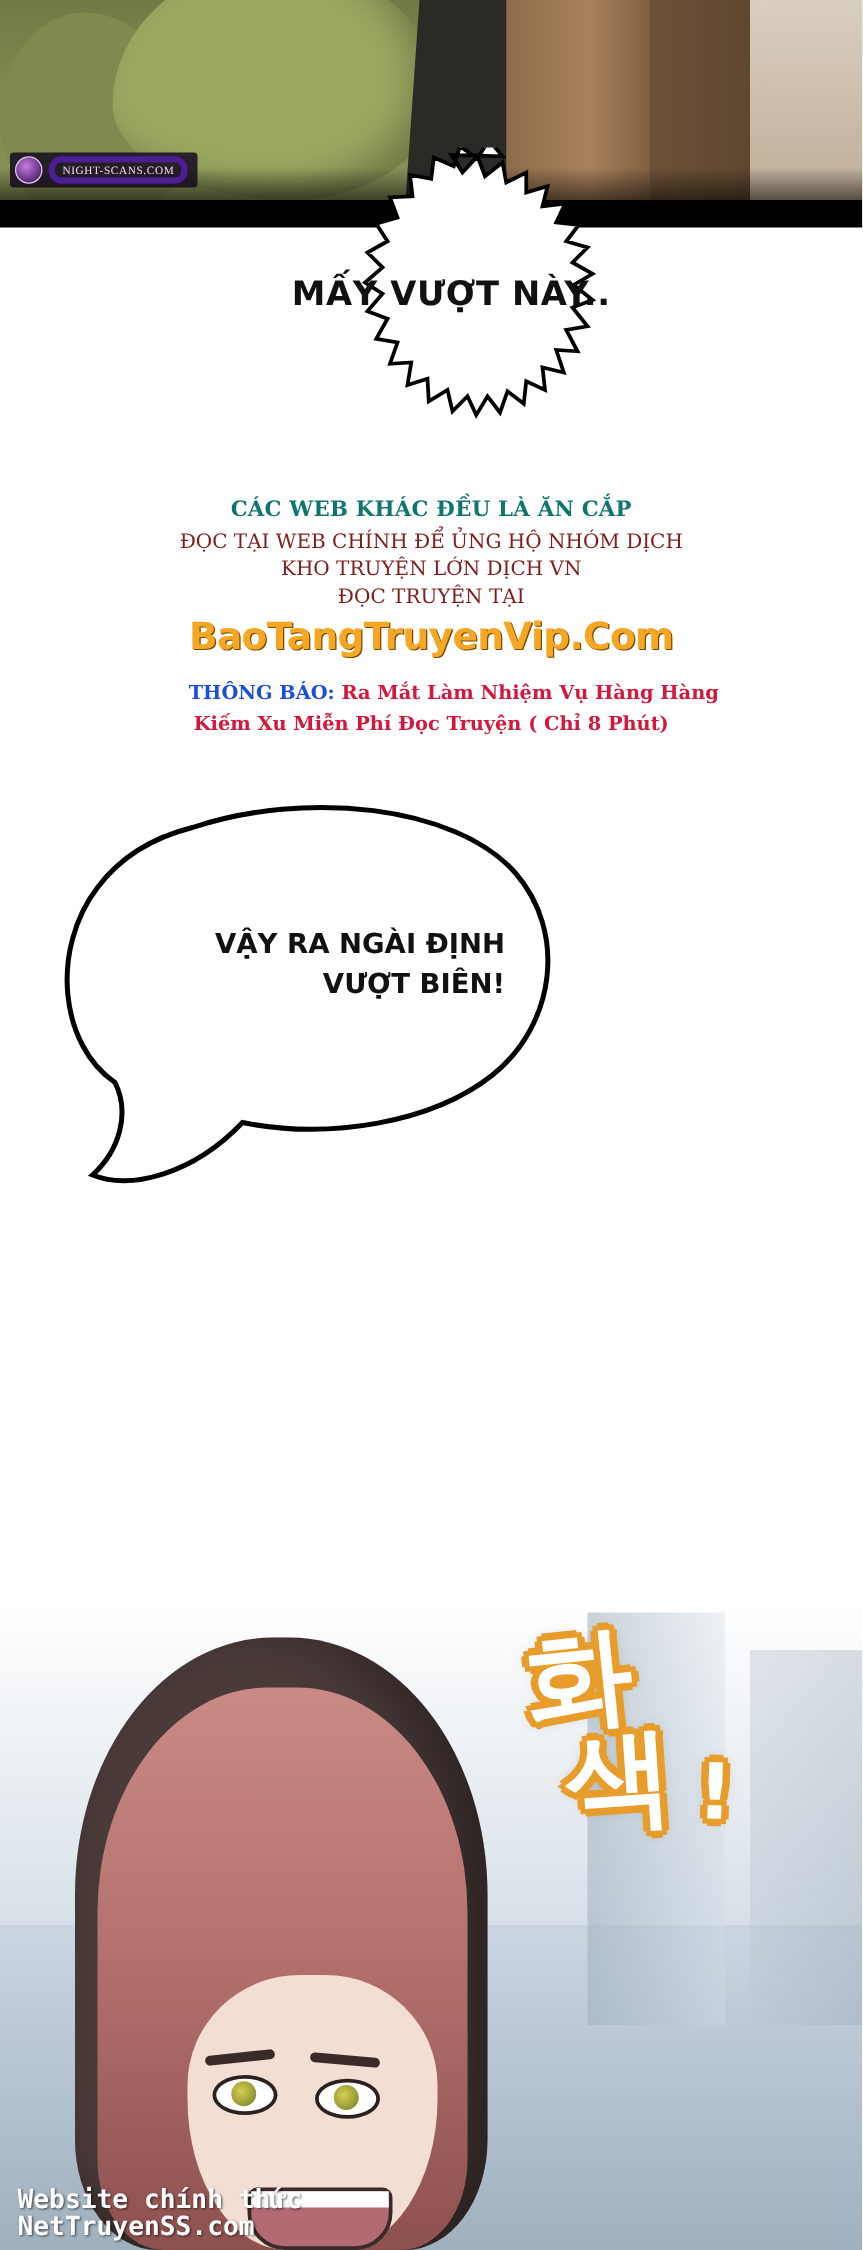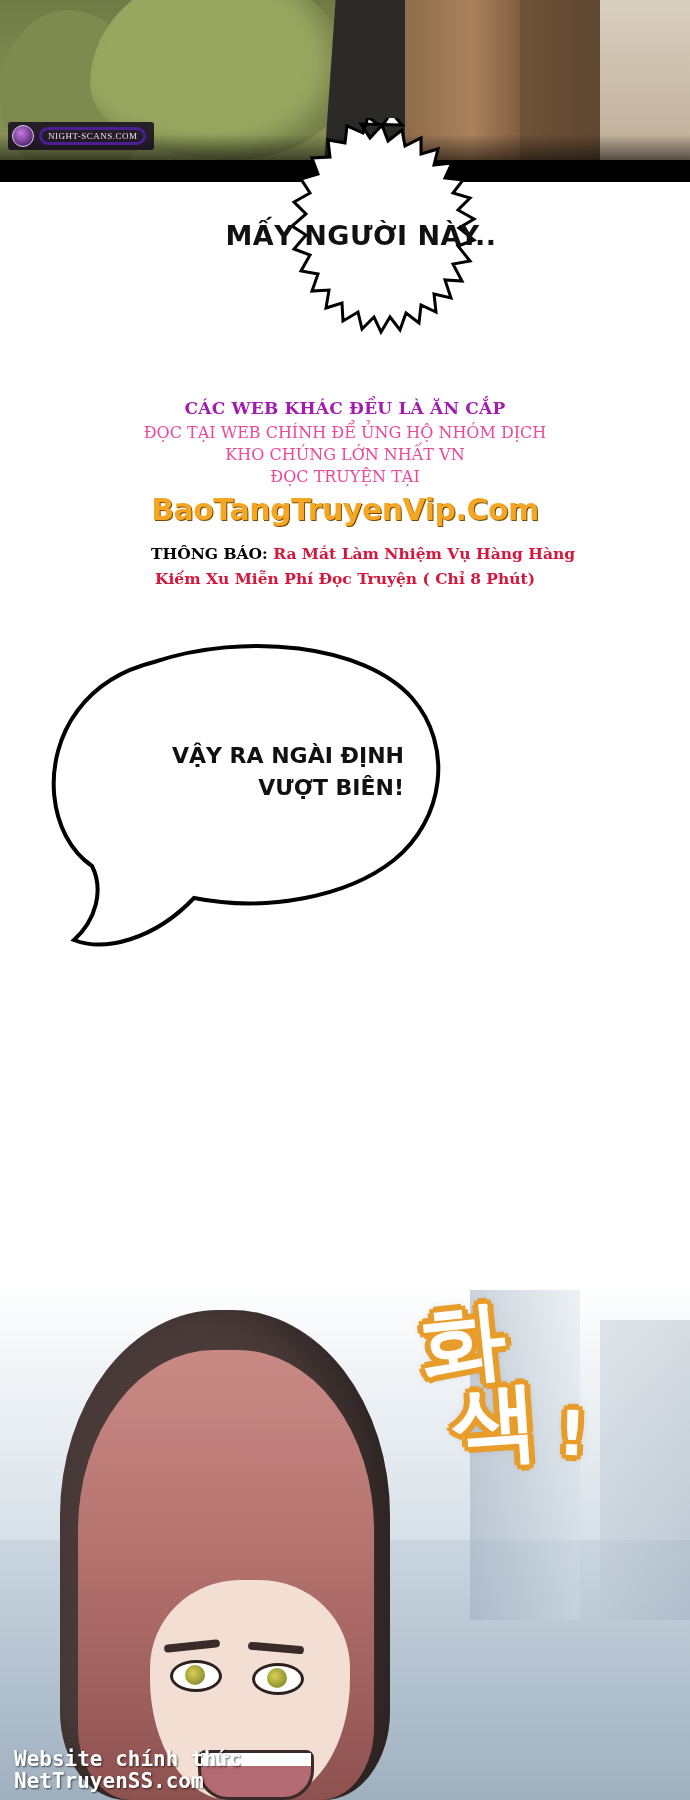--- a/index.html
+++ b/index.html
@@ -88,21 +88,21 @@
     width: 20px; height: 20px;
     border-radius: 50%;
     background: radial-gradient(circle at 40% 35%, #c77be0, #5b2a7a 70%);
     border: 1px solid #e5c9f2;
   }
   .watermark .wm-text {
     color: #f2d9ff;
     font-size: 9px;
     letter-spacing: .5px;
     font-family: "Liberation Serif", serif;
-    border: 3px solid #4c1d95;
+    border: 5px solid #4c1d95;
     border-radius: 10px;
     padding: 1px 6px;
     white-space: nowrap;
   }
 
   
   .black-band {
     position: absolute;
     left: 0; top: 160px;
     width: 690px; height: 22px;
@@ -135,48 +135,48 @@
   .ad-block {
     position: absolute;
     left: 0; top: 398px;
     width: 690px;
     text-align: center;
   }
   .ad-line1 {
     font-family: "DejaVu Serif", serif;
     font-weight: 700;
     font-size: 17px;
-    color: #a21caf;
+    color: #0f766e;
     letter-spacing: .2px;
     margin-bottom: 4px;
   }
   .ad-line2, .ad-line3, .ad-line4 {
     font-family: "DejaVu Serif", serif;
     font-size: 16px;
-    color: #ec4899;
+    color: #7f1d1d;
     line-height: 22px;
   }
   .ad-site {
     margin-top: 4px;
     font-family: "DejaVu Sans", sans-serif;
     font-weight: 700;
     font-size: 30px;
     color: #f5a623;
     letter-spacing: -0.5px;
     text-shadow: 1px 1px 0 #7a4a00;
   }
   .ad-notice {
     margin-top: 14px;
     font-family: "DejaVu Serif", serif;
     font-weight: 700;
     font-size: 15.5px;
     color: #d4183d;
     line-height: 25px;
   }
-  .ad-notice .lbl { color: #000000; margin-left: 36px; }
+  .ad-notice .lbl { color: #1d4ed8; margin-left: 36px; }
 
   
   .bubble-2 {
     position: absolute;
     left: 34px; top: 640px;
     width: 420px; height: 330px;
   }
   .bubble-2 .txt {
     position: absolute;
     left: 60px; top: 100px;
@@ -354,27 +354,27 @@
     <div class="wm-logo"></div>
     <div class="wm-text">NIGHT-SCANS.COM</div>
   </div>
 
   <div class="bubble-spiky">
     <svg width="350" height="235" viewBox="0 0 350 235" aria-hidden="true">
       <path fill="#ffffff" stroke="#000000" stroke-width="3" d="
         M175 6 l9 14 12 -13 6 16 14 -11 3 16 16 -8 0 16 17 -5 -4 16 18 -2 -7 15 18 2 -10 13 17 5 -12 12 16 9 -15 9 15 12 -16 6 12 15 -17 3 9 17 -17 -1 6 18 -17 -4 2 18 -15 -7 -2 18 -13 -10 -6 17 -10 -13 -9 15 -7 -15 -12 12 -4 -17 -15 9 -1 -18 -16 5 3 -18 -17 1 6 -17 -17 -3 9 -16 -16 -6 12 -14 -14 -9 14 -12 -12 -12 16 -9 -9 -14 17 -5 -6 -16 18 -1 -2 -17 17 3 2 -17 16 7 5 -16 14 10 9 -15 11 13 z
       "></path>
     </svg>
-    <div class="txt">MẤY NGƯỜI NÀY..</div>
+    <div class="txt">MẤY VƯỢT NÀY..</div>
   </div>
 
   <div class="ad-block">
     <div class="ad-line1">CÁC WEB KHÁC ĐỀU LÀ ĂN CẮP</div>
     <div class="ad-line2">ĐỌC TẠI WEB CHÍNH ĐỂ ỦNG HỘ NHÓM DỊCH</div>
-    <div class="ad-line3">KHO CHÚNG LỚN NHẤT VN</div>
+    <div class="ad-line3">KHO TRUYỆN LỚN DỊCH VN</div>
     <div class="ad-line4">ĐỌC TRUYỆN TẠI</div>
     <div class="ad-site">BaoTangTruyenVip.Com</div>
     <div class="ad-notice">
       <span class="lbl">THÔNG BÁO:</span><span> Ra Mắt Làm Nhiệm Vụ Hàng Hàng</span><br>
       <span>Kiếm Xu Miễn Phí Đọc Truyện ( Chỉ 8 Phút)</span>
     </div>
   </div>
 
   <div class="bubble-2">
     <svg width="420" height="330" viewBox="0 0 420 330" aria-hidden="true">

